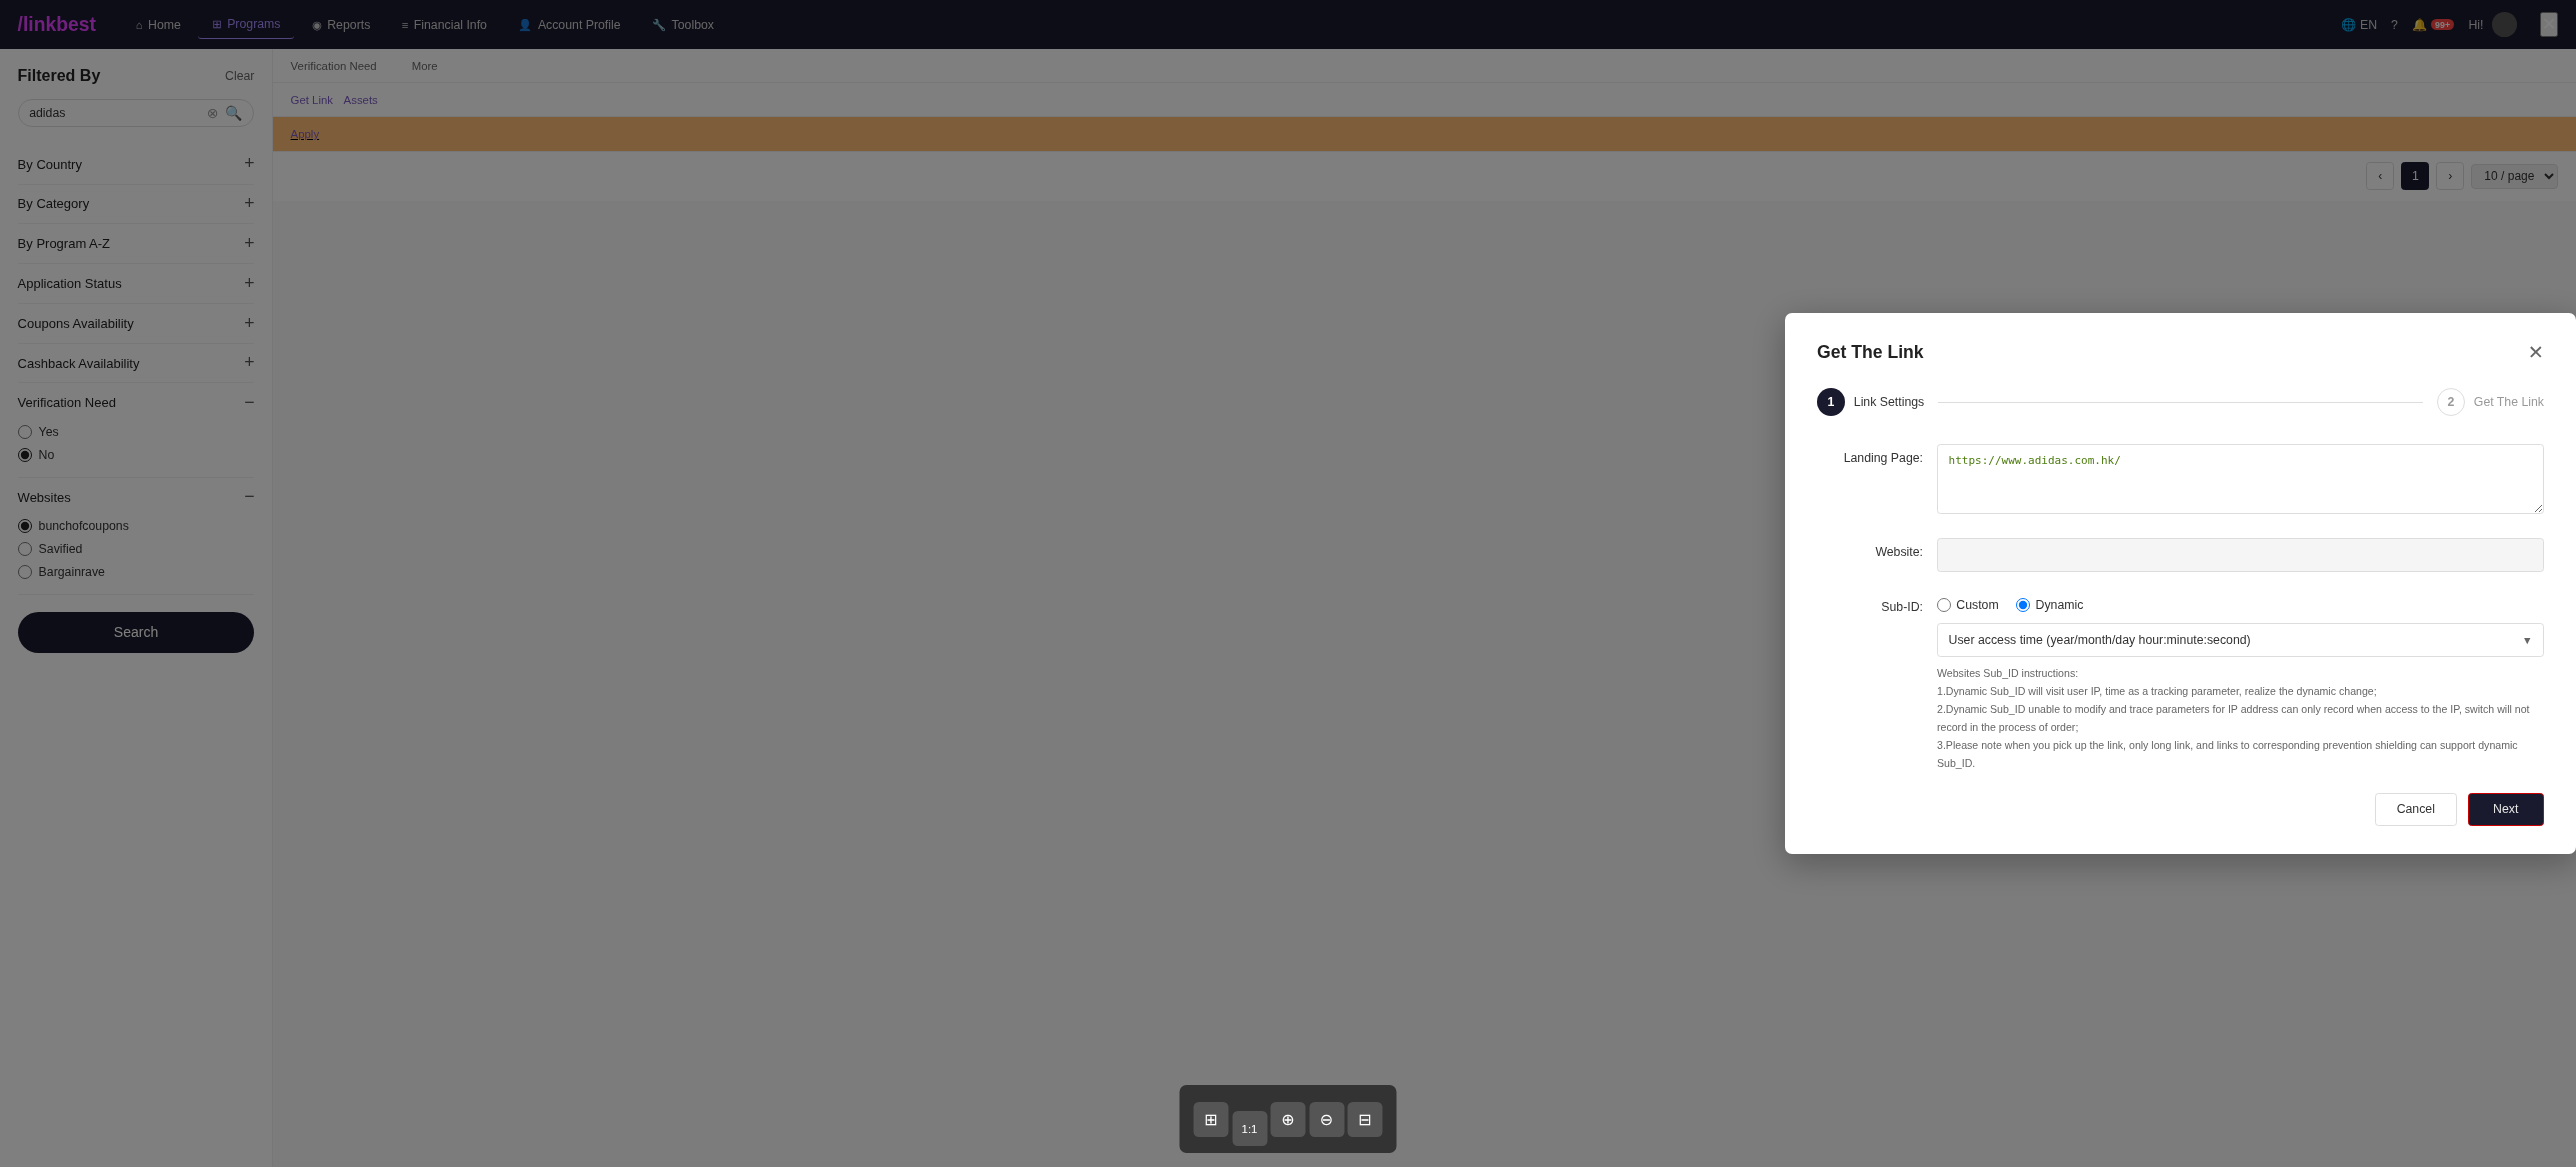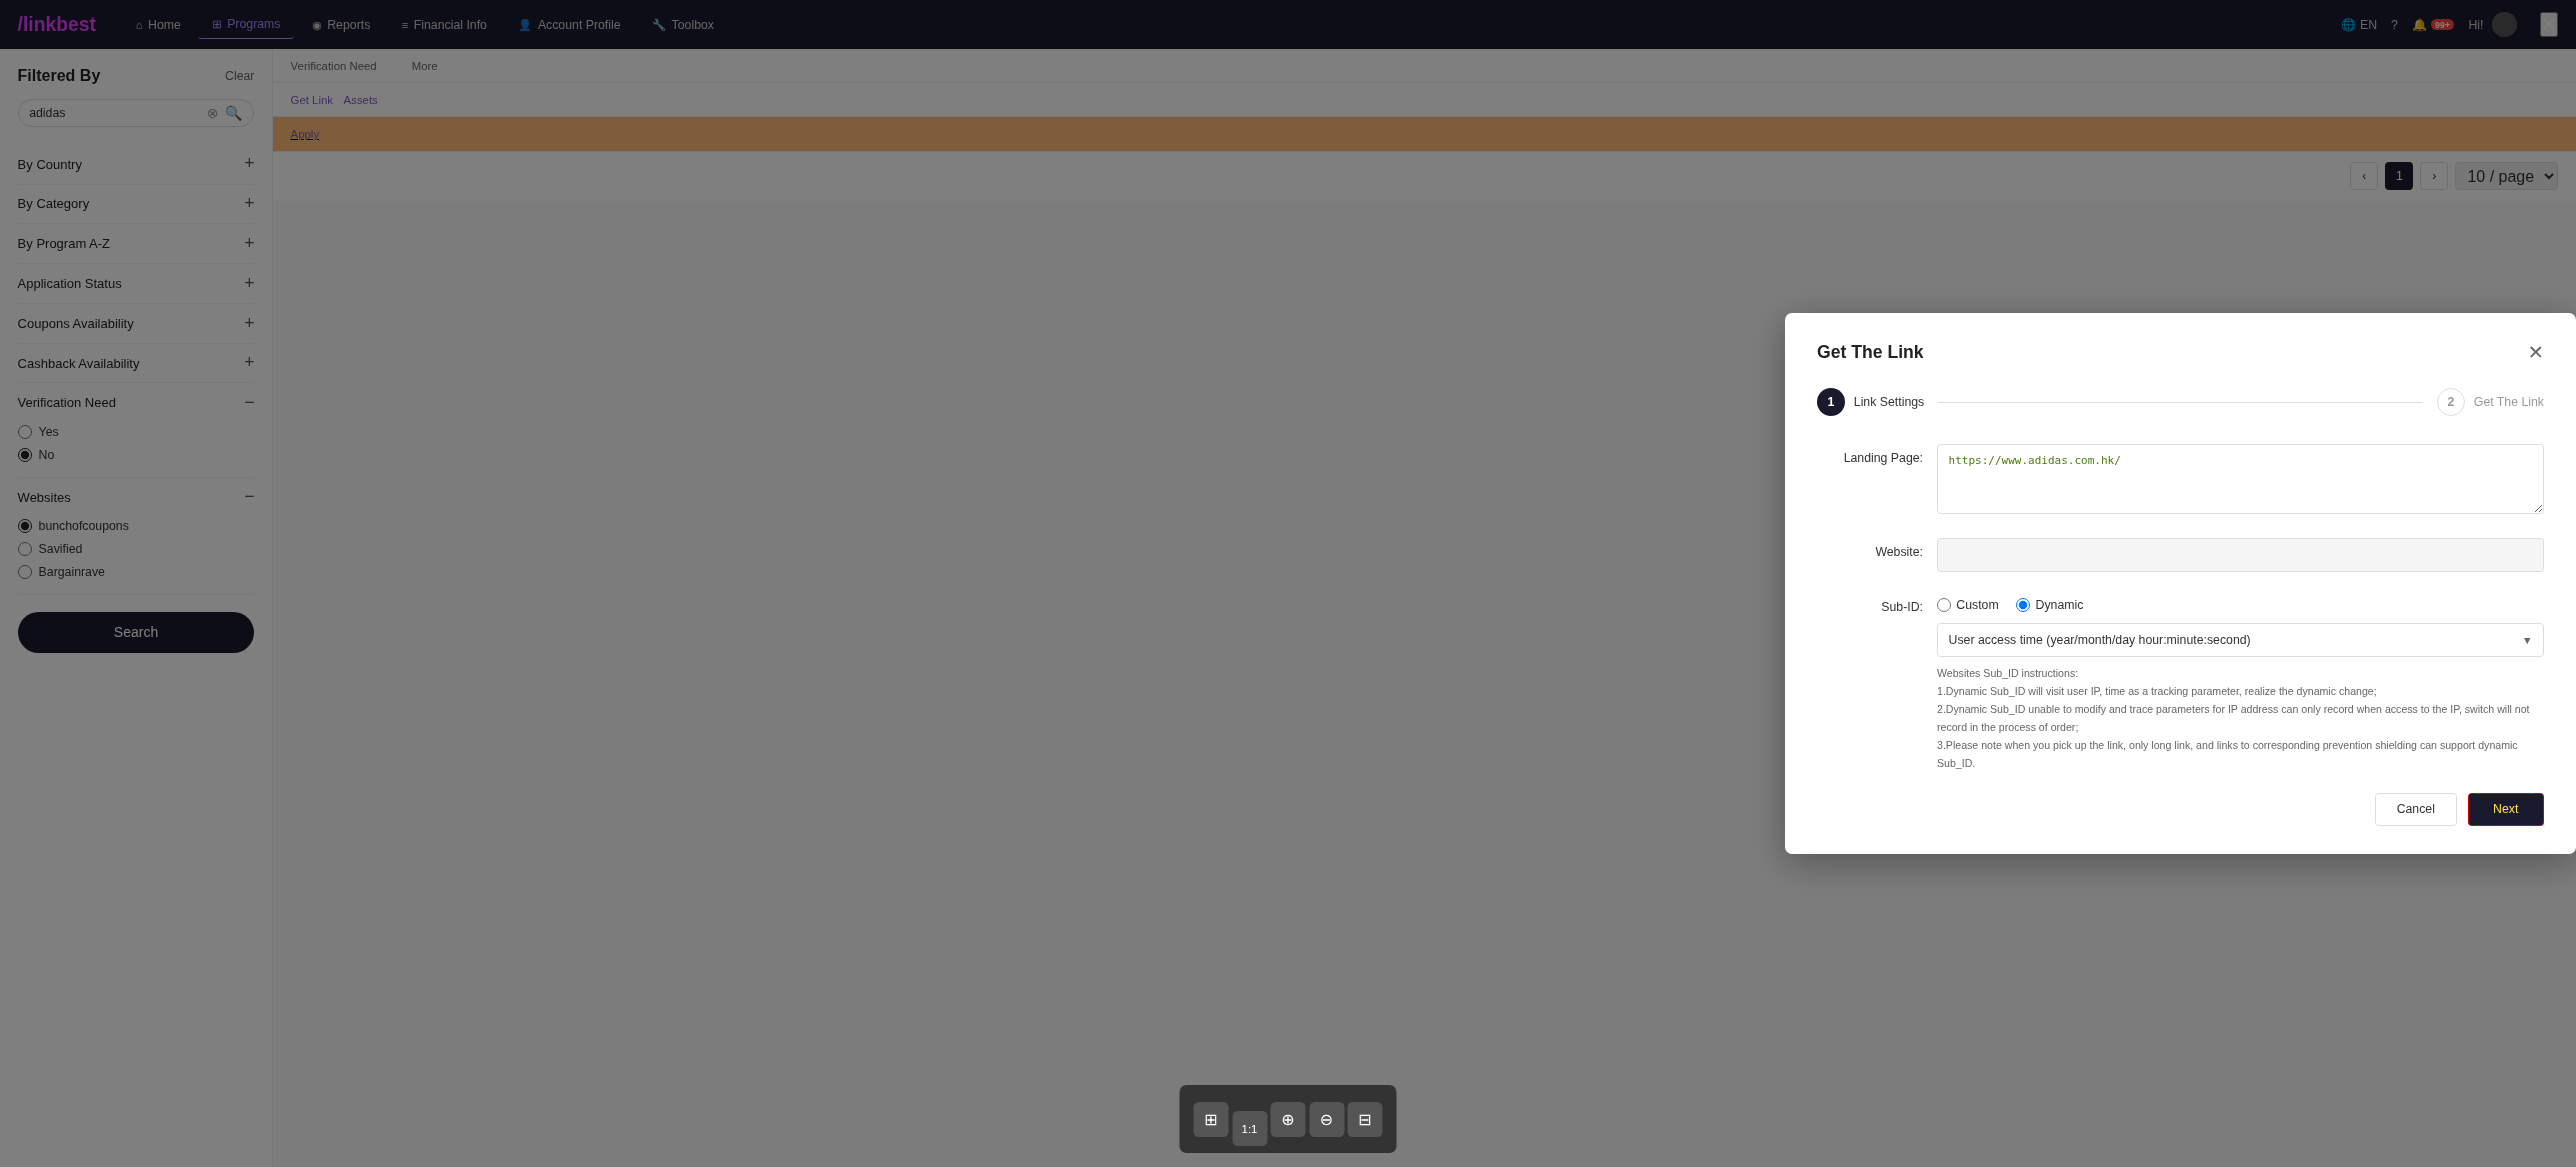--- a/index.html
+++ b/index.html
@@ -126,21 +126,21 @@
     .instructions { font-size: 10.6px; color: #666; line-height: 1.7; padding-top: 7px; }
 
     
     .modal-footer { display: flex; justify-content: flex-end; gap: 10.6px; margin-top: 21px; }
     .btn-cancel {
       padding: 8.8px 21px; border: 0.9px solid #ddd; border-radius: 3.5px; background: white;
       color: #333; font-size: 12.3px; cursor: pointer;
     }
     .btn-next {
       padding: 8.8px 24.6px; border: 1.8px solid #cc0000; border-radius: 3.5px; background: #1a1a2e;
-      color: #fde047; font-size: 12.3px; cursor: pointer; font-weight: 500;
+      color: #e5e5e5; font-size: 12.3px; cursor: pointer; font-weight: 500;
     }
 
     
     .bottom-toolbar {
       position: fixed; bottom: 14px; left: 50%; transform: translateX(-50%);
       background: #333; border-radius: 7px; display: flex; align-items: center;
       gap: 3.5px; padding: 7px 14px; z-index: 200;
     }
     .toolbar-btn {
       background: #555; border: none; color: white; width: 35px; height: 35px;
@@ -159,21 +159,21 @@
       display: flex; align-items: center; gap: 7px; justify-content: flex-end;
       padding: 10.6px 17.6px; background: white;
     }
     .page-btn {
       width: 28px; height: 28px; border: 0.9px solid #ddd; background: white;
       border-radius: 3.5px; display: flex; align-items: center; justify-content: center;
       font-size: 12.3px; cursor: pointer; color: #333;
     }
     .page-btn.active { background: #1a1a2e; color: white; border-color: #1a1a2e; }
     .page-select {
-      border: 0.9px solid #ddd; border-radius: 4px; padding: 3.5px 7px; font-size: 16px; color: #333;
+      border: 0.9px solid #ddd; border-radius: 4px; padding: 3.5px 7px; font-size: 12px; color: #333; text-align: right;
     }
 
     
     .action-links { display: flex; gap: 10.6px; }
     .action-link { color: #7c5cbf; font-size: 11.4px; cursor: pointer; }
     .apply-link { color: #7c5cbf; font-size: 11.4px; cursor: pointer; }
   </style>
 </head>
 <body>
 

